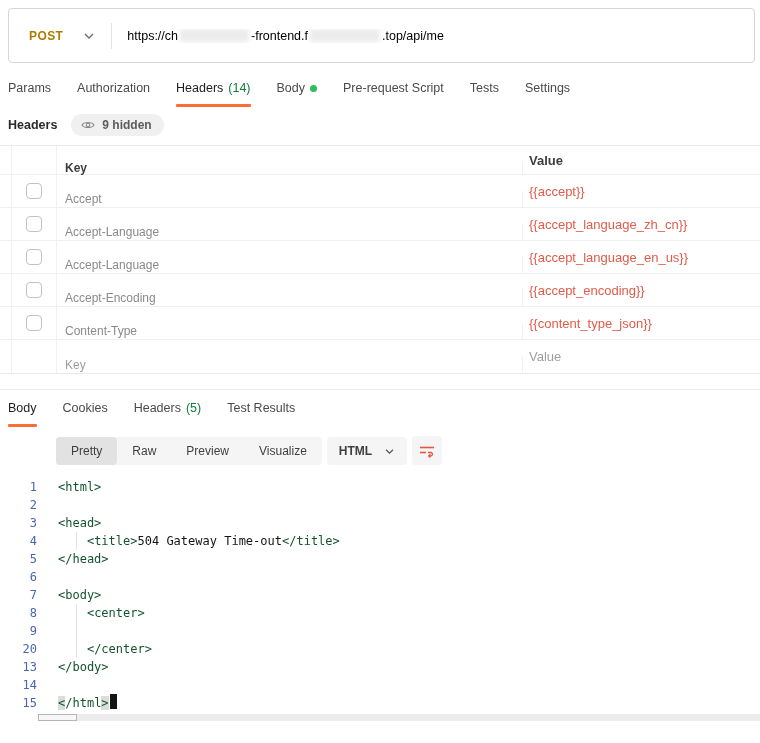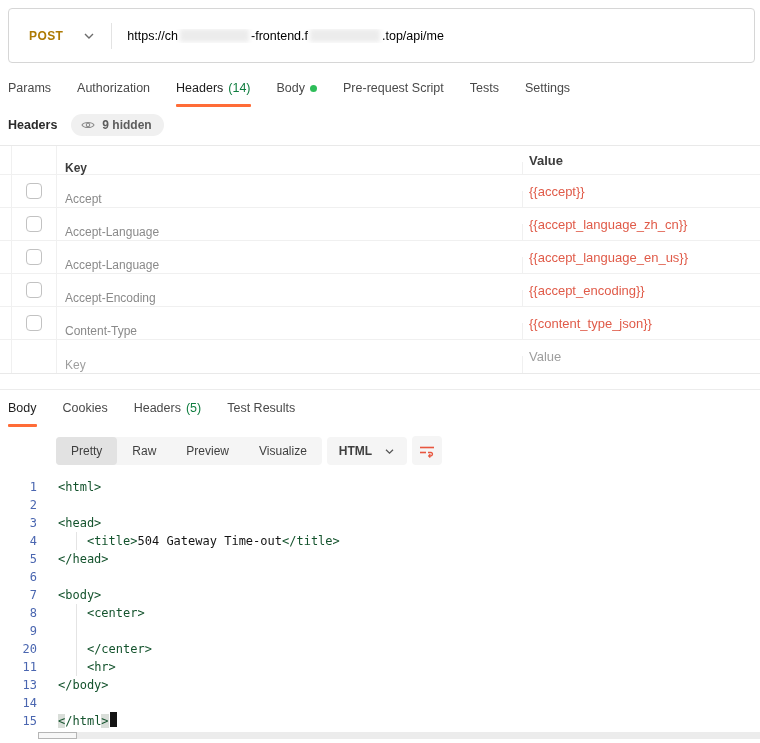--- a/index.html
+++ b/index.html
@@ -300,24 +300,20 @@
       <span class="gutter">8</span>
       <span class="code"><span class="plain">    </span><span class="tag">&lt;center&gt;</span></span>
     </div>
     <div class="code-line guide">
       <span class="gutter">9</span>
     </div>
     <div class="code-line guide">
       <span class="gutter">20</span>
       <span class="code"><span class="plain">    </span><span class="tag">&lt;/center&gt;</span></span>
     </div>
-    <div class="code-line guide">
-      <span class="gutter">11</span>
-      <span class="code"><span class="plain">    </span><span class="tag">&lt;hr&gt;</span></span>
-    </div>
     <div class="code-line">
       <span class="gutter">13</span>
       <span class="code"><span class="tag">&lt;/body&gt;</span></span>
     </div>
     <div class="code-line">
       <span class="gutter">14</span>
       <span class="code"></span>
     </div>
     <div class="code-line">
       <span class="gutter">15</span>

